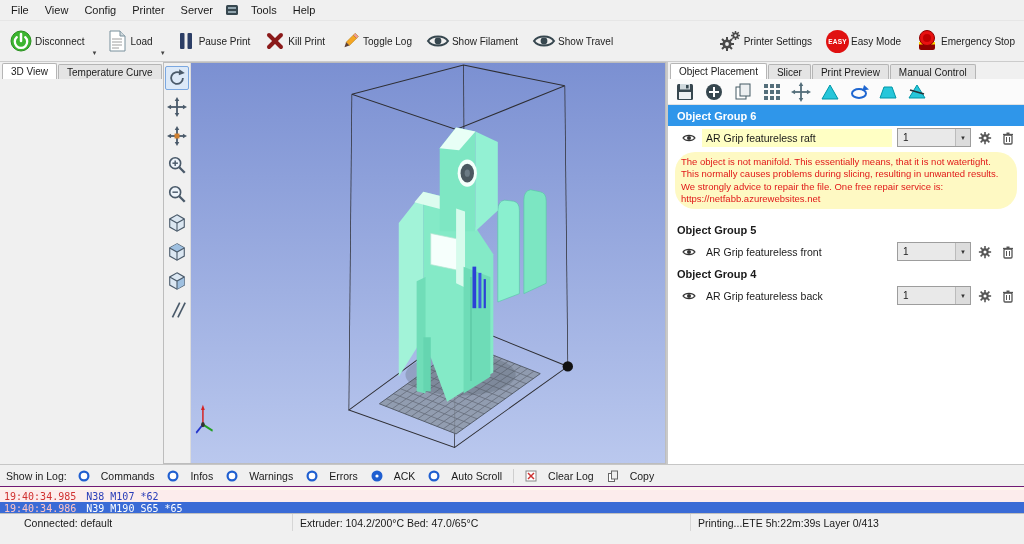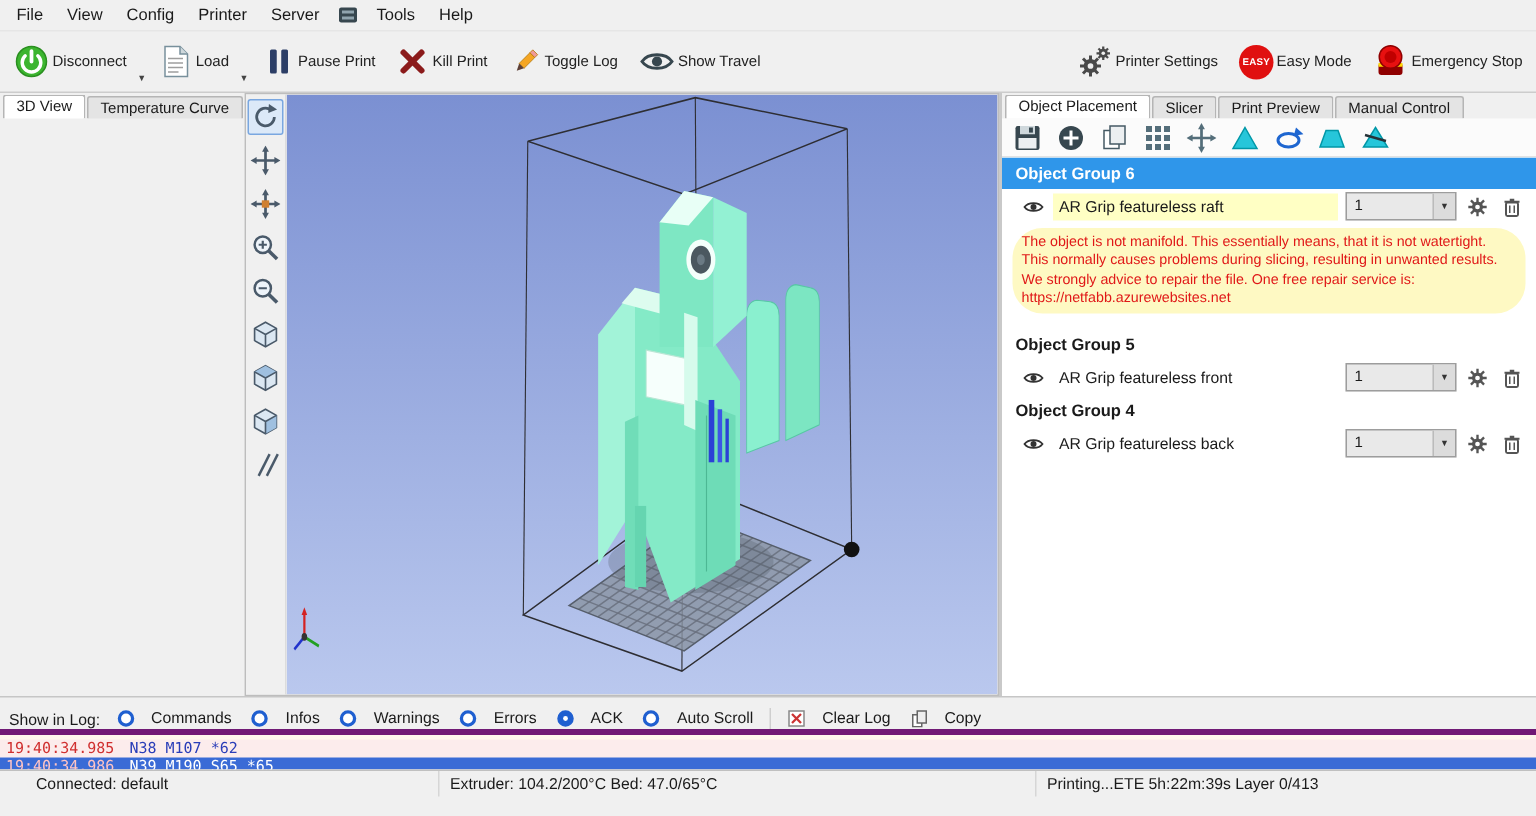--- a/index.html
+++ b/index.html
@@ -45,26 +45,26 @@
   .obj-row .row-eye { width: 16px; display: flex; justify-content: center; }
   .obj-row .name { flex: 1; font-size: 10.5px; padding: 3px 4px; white-space: nowrap; overflow: hidden; }
   .obj-row.selected .name { background: #ffffc4; }
   .combo { width: 74px; height: 19px; background: #e9e9e9; border: 1px solid #9d9d9d; display: flex; align-items: center; font-size: 10px; }
   .combo .val { flex: 1; padding-left: 5px; }
   .combo .arrow { width: 15px; height: 100%; display: flex; align-items: center; justify-content: center; font-size: 6px; color: #333; border-left: 1px solid #bbb; background: #dcdcdc; }
   .row-btn { width: 18px; display: flex; justify-content: center; }
   .warning-box { margin: 3px 7px 10px; background: #fef9c3; color: #e01818; font-size: 9.5px; line-height: 1.3; padding: 4px 6px; border-radius: 20px; }
 
   
-  .logbar { height: 22px; display: flex; align-items: flex-end; gap: 9px; padding: 0 6px; background: #f0f0f0; border-top: 1px solid #c6c6c6; font-size: 10.5px; }
+  .logbar { height: 22px; display: flex; align-items: center; gap: 9px; padding: 0 6px; background: #f0f0f0; border-top: 1px solid #c6c6c6; font-size: 10.5px; }
   .chip { display: flex; align-items: center; gap: 11px; padding: 1px 2px; }
   .logbar .sep { width: 1px; height: 14px; background: #cfcfcf; }
 
   
-  .loglines { height: 27px; background: #fdf7ec; border-top: 4px solid #701a75; padding-top: 3px; font-family: "DejaVu Sans Mono", monospace; font-size: 10px; overflow: hidden; }
+  .loglines { height: 27px; background: #fdf7ec; border-top: 1px solid #701a75; padding-top: 3px; font-family: "DejaVu Sans Mono", monospace; font-size: 10px; overflow: hidden; }
   .logline { height: 12px; display: flex; align-items: center; gap: 10px; padding: 0 4px; white-space: nowrap; }
   .logline.l0 { background: #fcecec; color: #2a3db8; }
   .logline.l0 .time { color: #d03030; }
   .logline.l1 { background: #3a6bd6; color: #ffffff; }
   .logline.l1 .time { color: #ffc4c4; }
 
   
   .statusbar { height: 18px; display: flex; align-items: stretch; background: #f0f0f0; border-top: 1px solid #c0c0c0; font-size: 10.5px; }
   .status-cell { display: flex; align-items: center; padding: 0 7px; border-right: 1px solid #d6d6d6; white-space: nowrap; }
   .status-cell.c1 { width: 293px; padding-left: 24px; }
@@ -144,20 +144,29 @@
       <span class="ticon">
         <svg width="22" height="22" viewBox="0 0 24 24">
             <g transform="rotate(45 12 12)">
               <rect x="10" y="2" width="5" height="3" fill="#ef9a9a" stroke="#b87d10" stroke-width=".6"></rect>
               <rect x="10" y="5" width="5" height="11" fill="#f5a623" stroke="#b87d10" stroke-width=".6"></rect>
               <polygon points="10,16 15,16 12.5,21" fill="#5d4037"></polygon>
             </g>
           </svg>
       </span>
       <span>Toggle Log</span>
+    </div>
+    <div class="tbtn">
+      <span class="ticon">
+        <svg width="24" height="22" viewBox="0 0 24 22">
+            <path d="M2 11C6 5 18 5 22 11C18 17 6 17 2 11Z" fill="none" stroke="#37474f" stroke-width="2"></path>
+            <circle cx="12" cy="11" r="3.4" fill="#37474f"></circle>
+          </svg>
+      </span>
+      <span>Show Filament</span>
     </div>
     <div class="tbtn">
       <span class="ticon">
         <svg width="24" height="22" viewBox="0 0 24 22">
             <path d="M2 11C6 5 18 5 22 11C18 17 6 17 2 11Z" fill="none" stroke="#37474f" stroke-width="2"></path>
             <circle cx="12" cy="11" r="3.4" fill="#37474f"></circle>
           </svg>
       </span>
       <span>Show Travel</span>
     </div>

